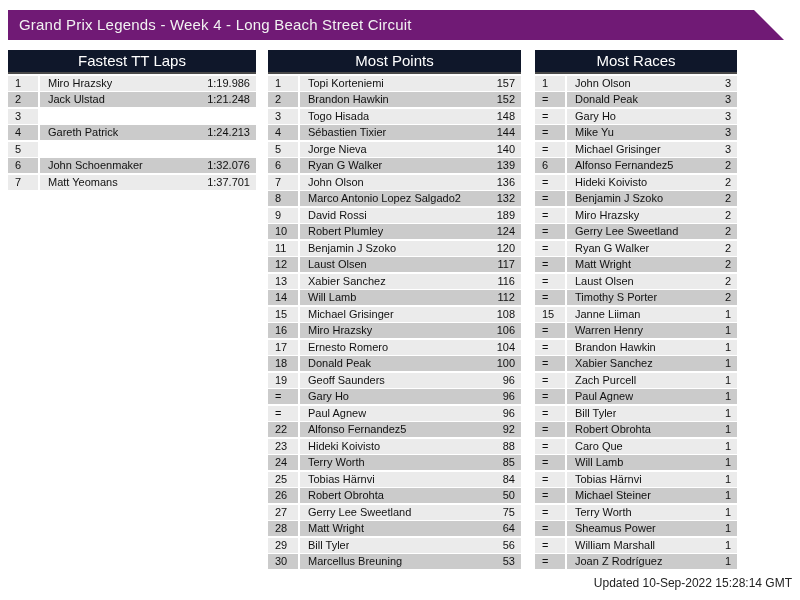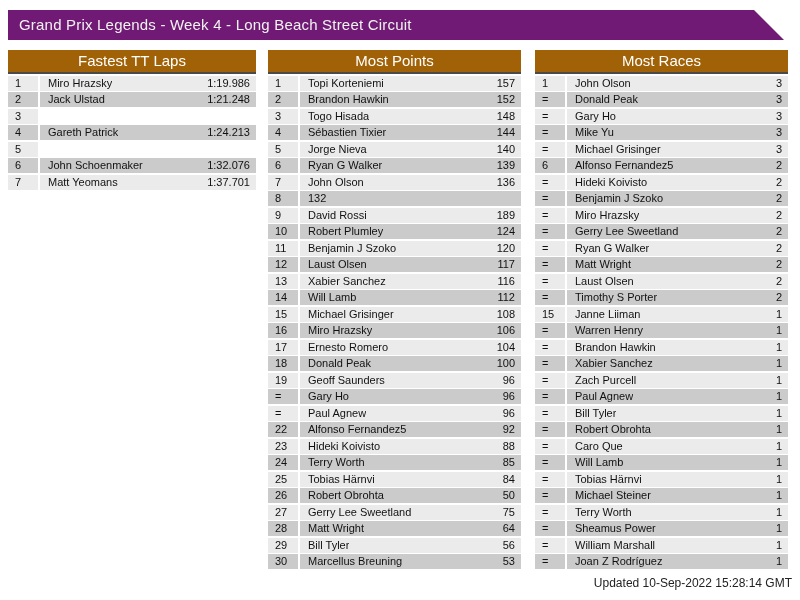--- a/index.html
+++ b/index.html
@@ -20,24 +20,24 @@
   }
 
   .boards {
     display:flex;
     margin-top:10px;
     padding-left:8px;
   }
   .board { flex:none; }
   .board.col1 { width:248px; }
   .board.col2 { width:253px; margin-left:12px; }
-  .board.col3 { width:253px; margin-left:14px; }
+  .board.col3 { width:202px; margin-left:14px; }
 
   .board-header {
-    background:#a16207;
+    background:#0f172a;
     color:#ffffff;
     text-align:center;
     font-size:15px;
     height:22px;
     line-height:22px;
   }
   .board-divider {
     height:2px;
     background:#4a4a4a;
     margin-bottom:1.5px;
@@ -184,20 +184,21 @@
         <div class="row odd">
           <span class="cell rank">7</span>
           <span class="cell body">
             <span class="name">John Olson</span>
             <span class="value">136</span>
           </span>
         </div>
         <div class="row even">
           <span class="cell rank">8</span>
           <span class="cell body">
+            <span class="name">Marco Antonio Lopez Salgado2</span>
             <span class="value">132</span>
           </span>
         </div>
         <div class="row odd">
           <span class="cell rank">9</span>
           <span class="cell body">
             <span class="name">David Rossi</span>
             <span class="value">189</span>
           </span>
         </div>

